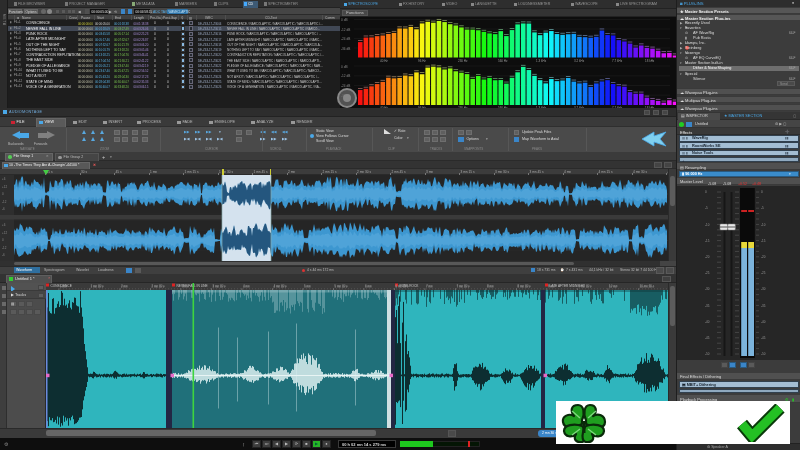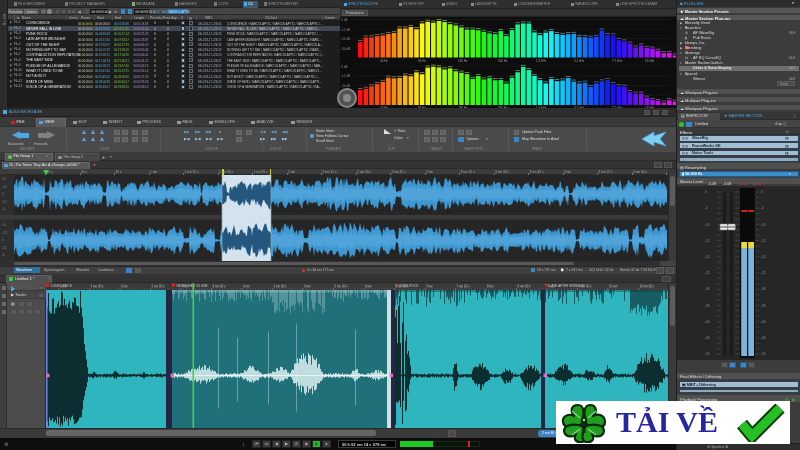--- a/index.html
+++ b/index.html
@@ -1078,17 +1078,16 @@
 <path d="M26 23 C34 20 44 22 44 28 C43 34 36 35 32 31 C35 36 32 40 26 39 C21 38 22 28 25 24 Z" fill="#1f9e1f"></path>
 </g>
 <path d="M24 18 L24 30" stroke="#0a2a0a" stroke-width="3"></path>
 <g stroke="#7fd87f" stroke-width="1.4" fill="none">
 <path d="M12 8 L20 15"></path>
         <path d="M36 8 L28 15"></path>
         <path d="M12 32 L20 26"></path>
         <path d="M36 32 L28 26"></path>
 </g>
 </svg>
-<div style="position:absolute;left:612px;top:403px;width:110px;height:39px;z-index:51;color:#2626a0;font-family:'Liberation Serif',serif;font-weight:bold;font-size:30px;line-height:38px;text-align:center;">TẢI VỀ</div>
 <svg style="position:absolute;left:736px;top:404px;z-index:51;" width="50" height="38" viewBox="0 0 50 38">
 <path d="M6 20 L16 32 L44 4" stroke="#0a3a0a" stroke-width="13" fill="none"></path>
 <path d="M6 20 L16 32 L44 4" stroke="#24c024" stroke-width="9" fill="none"></path>
 </svg>
 </div>
 </body></html>

